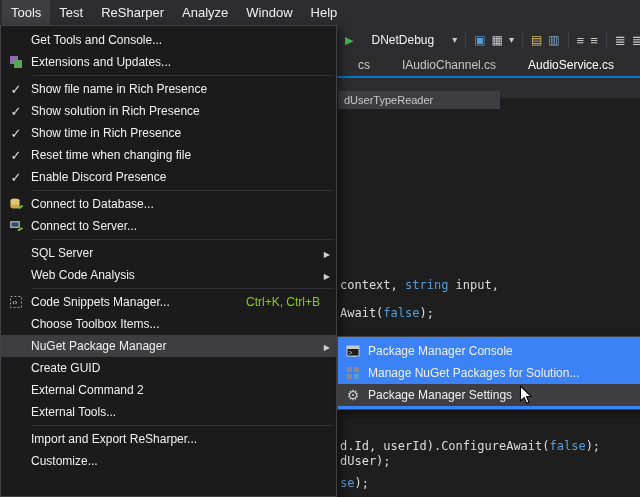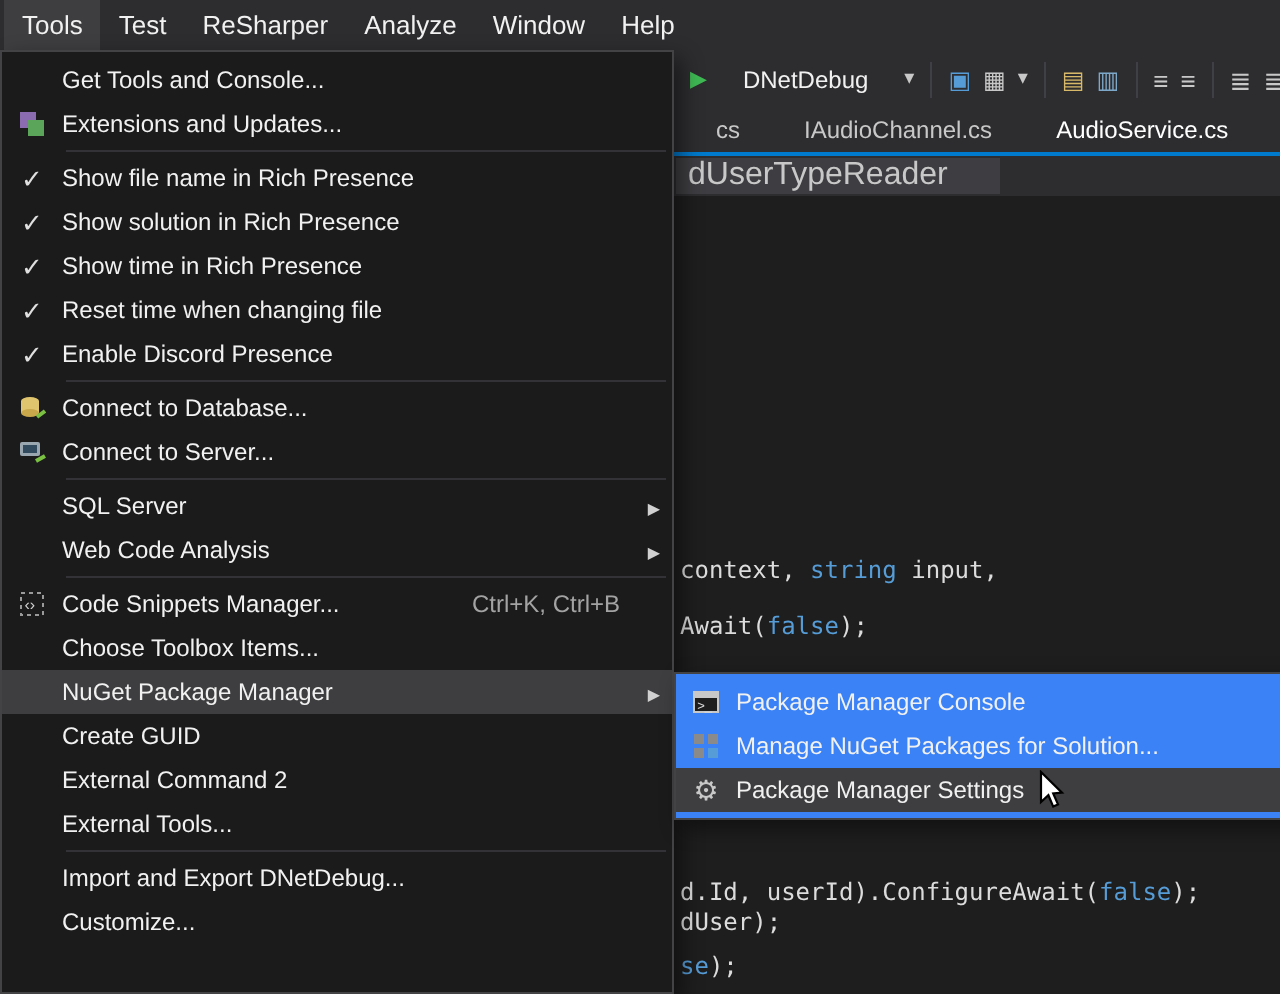--- a/index.html
+++ b/index.html
@@ -19,39 +19,39 @@
   .tb-sep{width:1px;height:18px;background:#3f3f46;margin:0 2px;flex:0 0 1px;}
   .tb-icon{display:inline-flex;align-items:center;line-height:1;}
   .tb-label{color:#f1f1f1;font-size:12px;margin:0 12px;white-space:nowrap;}
   
   #tabstrip{position:absolute;top:55px;left:0;right:0;height:21px;background:#2d2d30;
     border-bottom:2px solid #007acc;display:flex;padding-left:345px;gap:6px;z-index:1;}
   .tab{line-height:21px;padding:0 13px;font-size:12px;color:#c8c8c8;white-space:nowrap;}
   .tab.active{color:#ffffff;}
   
   #navbar{position:absolute;top:78px;left:0;right:0;height:20px;background:#2d2d30;z-index:1;}
-  #nav-dd{position:absolute;left:338px;top:1px;width:156px;height:18px;background:#3e3e42;
-    color:#c8c8c8;line-height:18px;padding-left:6px;font-size:16px;}
+  #nav-dd{position:absolute;left:338px;top:13px;width:156px;height:18px;background:#3e3e42;
+    color:#c8c8c8;line-height:18px;padding-left:6px;font-size:11px;}
   
   #code-layer{position:absolute;inset:0;z-index:2;
     font-family:"DejaVu Sans Mono",monospace;font-size:12px;color:#dcdcdc;}
   .code-line{position:absolute;left:340px;white-space:pre;line-height:15px;}
   .kw{color:#569cd6;}
   
   #tools-menu{position:absolute;left:0;top:25px;width:337px;bottom:0;box-sizing:border-box;
     background:#1b1b1c;border:1px solid #434346;padding-top:3px;z-index:10;
     box-shadow:4px 4px 10px rgba(0,0,0,.45);}
   #nuget-submenu{position:absolute;left:337px;top:336px;width:313px;box-sizing:border-box;
     background:#3b82f6;border:1px solid #434346;padding:3px 0;z-index:11;
     box-shadow:4px 4px 10px rgba(0,0,0,.45);}
   .menu-item{height:22px;display:flex;align-items:center;padding-right:6px;}
   .menu-item.highlight{background:#3e3e40;}
   .mi-icon{flex:0 0 30px;width:30px;display:flex;justify-content:center;align-items:center;line-height:1;}
   .mi-label{flex:1;font-size:12px;color:#f1f1f1;white-space:nowrap;}
-  .mi-shortcut{font-size:12px;color:#a3a3a3;margin-right:20px;white-space:nowrap;}
+  .mi-shortcut{font-size:12px;color:#84cc16;margin-right:10px;white-space:nowrap;}
   .mi-arrow{flex:0 0 14px;text-align:right;line-height:1;}
   .menu-sep{height:1px;background:#333337;margin:2px 3px 2px 32px;}
   
   #cursor{position:absolute;left:519px;top:385px;z-index:30;}
 </style>
 </head>
 <body>
 
 <div id="menubar">
     <div class="menu-bar-item open">Tools</div>
@@ -230,21 +230,21 @@
       <span class="mi-icon"></span>
       <span class="mi-label">External Command 2</span>
     </div>
     <div class="menu-item">
       <span class="mi-icon"></span>
       <span class="mi-label">External Tools...</span>
     </div>
     <div class="menu-sep"></div>
     <div class="menu-item">
       <span class="mi-icon"></span>
-      <span class="mi-label">Import and Export DNetDebug...</span>
+      <span class="mi-label">Import and Export ReSharper...</span>
     </div>
     <div class="menu-item">
       <span class="mi-icon"></span>
       <span class="mi-label">Customize...</span>
     </div>
   </div>
 
 <div id="nuget-submenu">
     <div class="menu-item">
       <span class="mi-icon">

